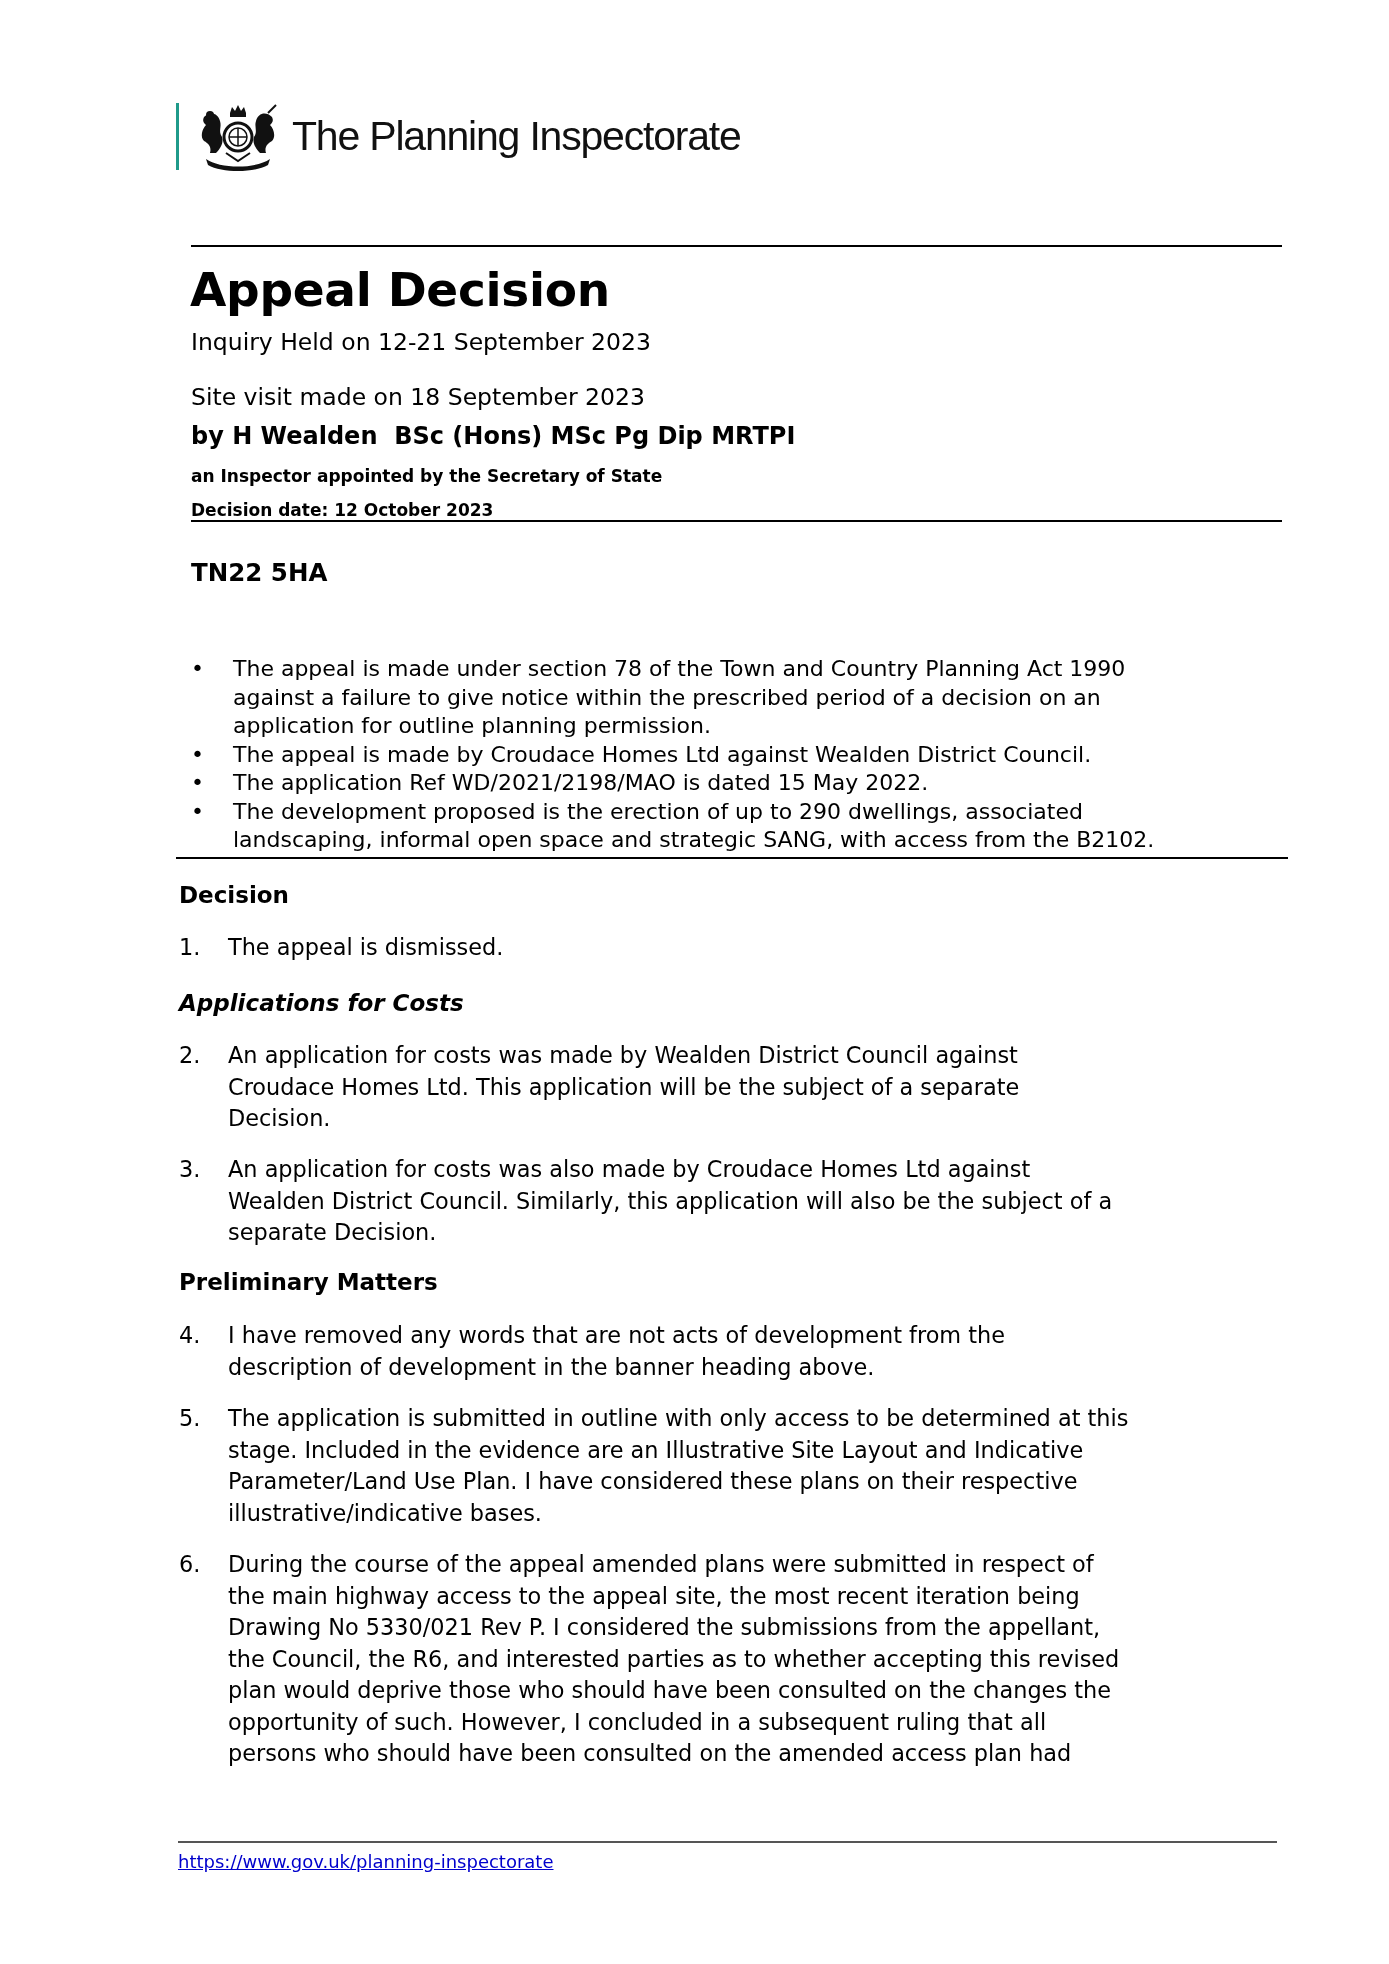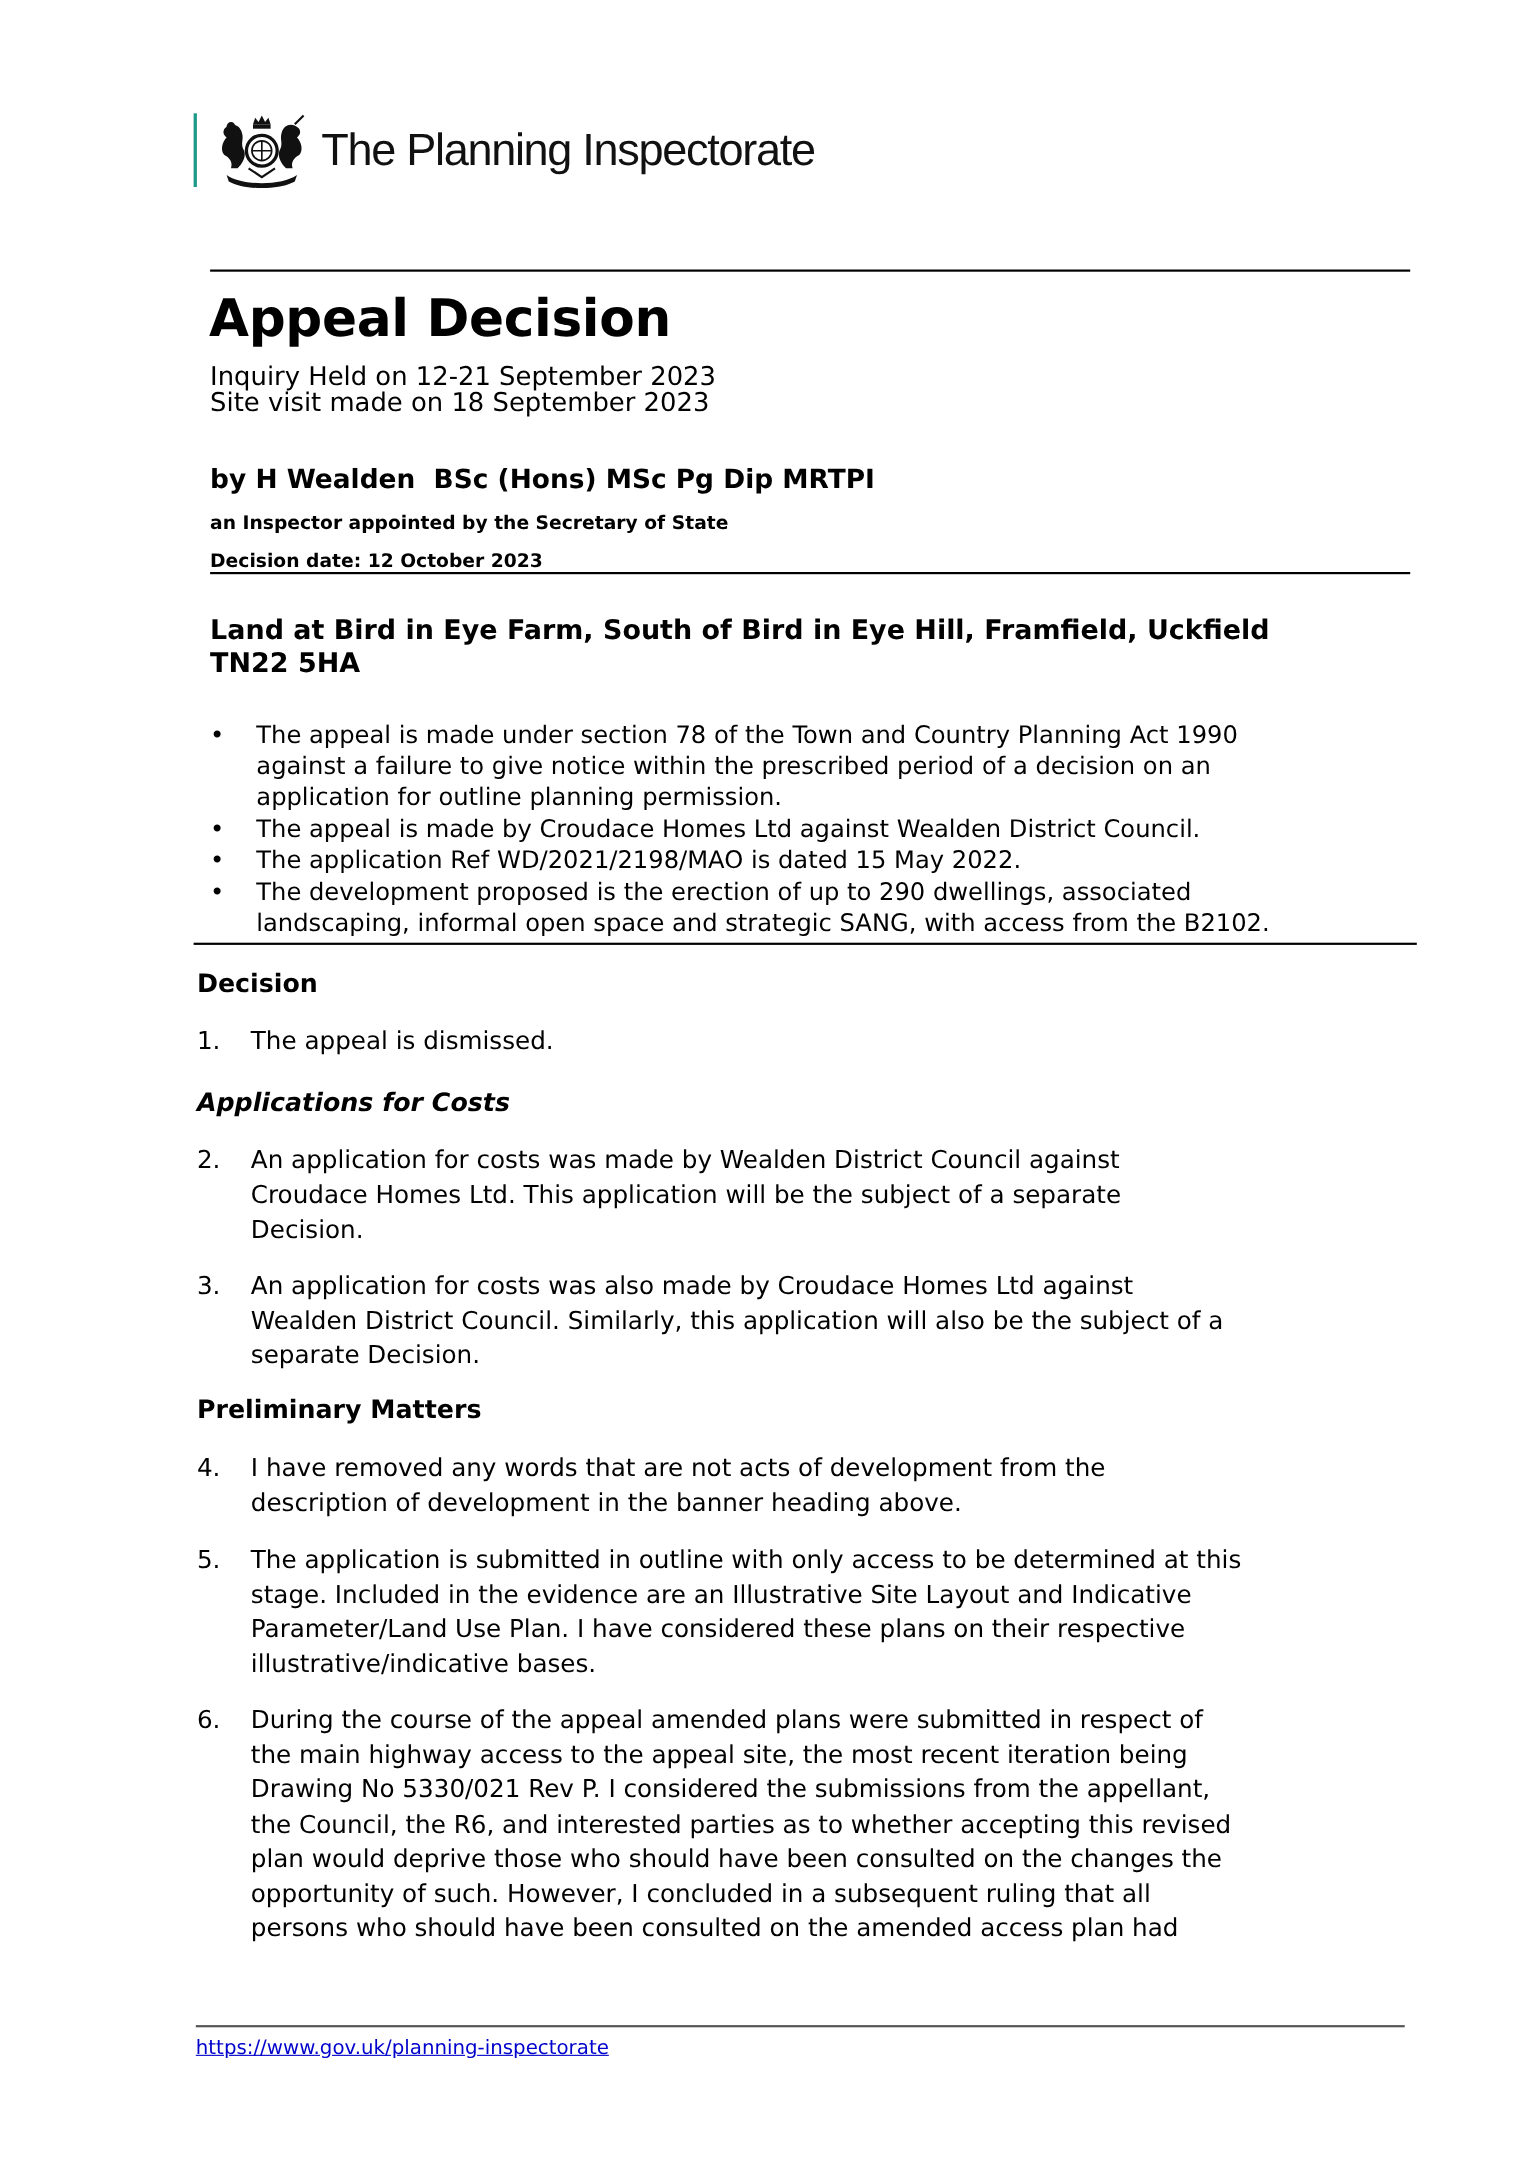--- a/index.html
+++ b/index.html
@@ -51,28 +51,27 @@
 
     <path d="M10 56 C24 66 60 66 74 56 L72 62 C58 70 26 70 12 62 Z" fill="#111"></path>
     <path d="M30 50 L42 58 L54 50" stroke="#111" stroke-width="2" fill="none"></path>
   </svg>
 </div>
 <div class="abs org-name">The Planning Inspectorate</div>
 
 <div class="rule" style="left:191px; top:245px; width:1091px; height:2px;"></div>
 <div class="abs title">Appeal Decision</div>
 <div class="abs sub" style="top:327px;">Inquiry Held on 12-21 September 2023</div>
-<div class="abs sub" style="top:351px;">Site visit made on 18 September 2023</div>
+<div class="abs sub" style="top:382px;">Site visit made on 18 September 2023</div>
 <div class="abs by">by H Wealden  BSc (Hons) MSc Pg Dip MRTPI</div>
 <div class="abs appointed">an Inspector appointed by the Secretary of State</div>
 <div class="abs decdate">Decision date: 12 October 2023</div>
 <div class="rule" style="left:191px; top:520px; width:1091px; height:2px;"></div>
 
 <div class="abs ref-block">
-  <div>Land at Bird in Eye Farm, South of Bird in Eye Hill, Framfield, Uckfield</div>
   <div>TN22 5HA</div>
 </div>
 
 <div class="abs bullets">
   <div class="bullet-item">
     <span class="bullet-dot">•</span>
     <span class="bullet-text">The appeal is made under section 78 of the Town and Country Planning Act 1990
 against a failure to give notice within the prescribed period of a decision on an
 application for outline planning permission.</span>
   </div>

